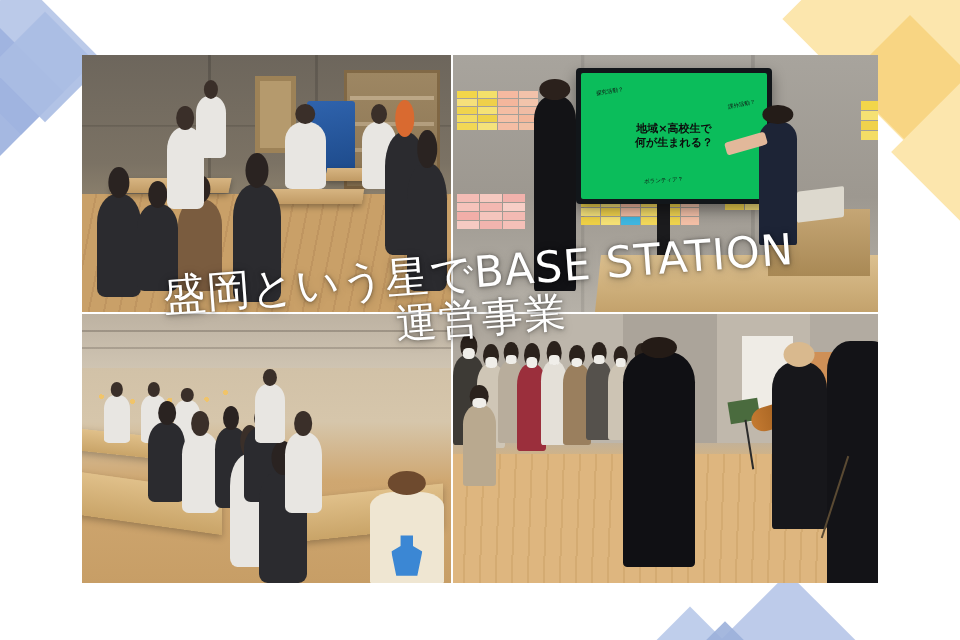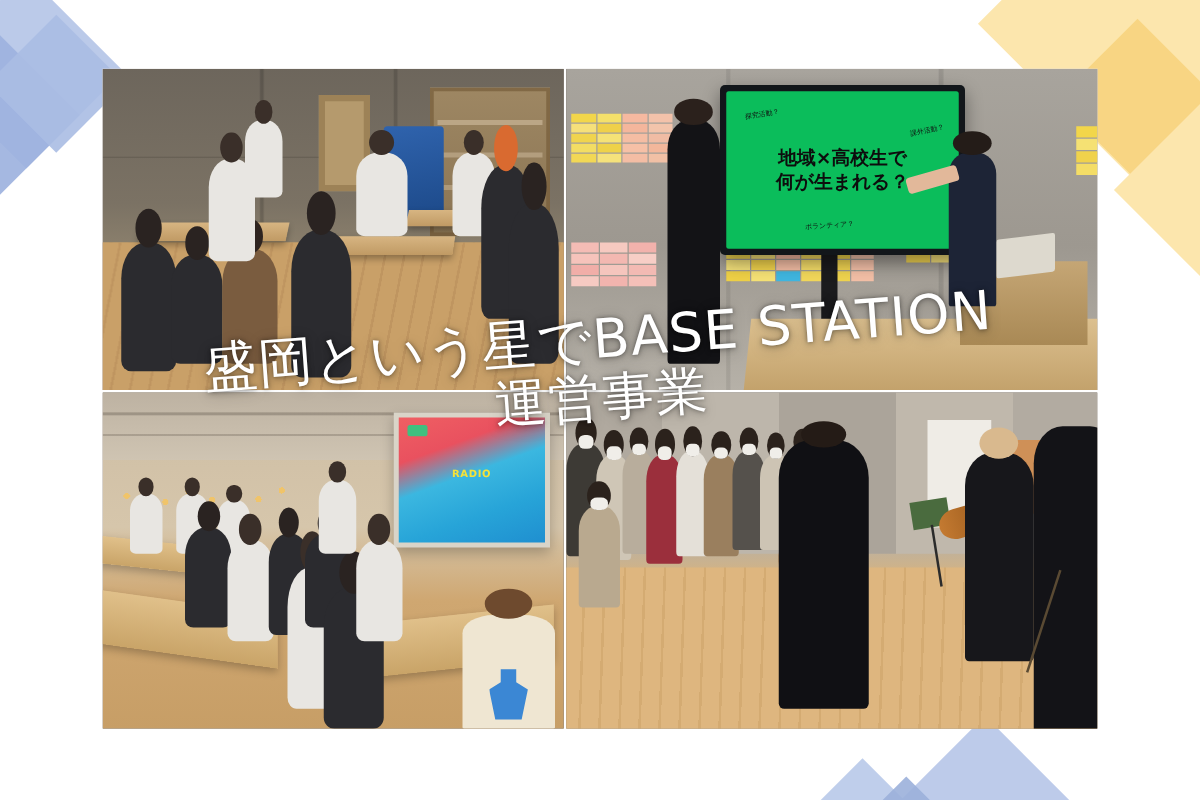--- a/index.html
+++ b/index.html
@@ -141,21 +141,21 @@
     position:absolute; left:29%; top:5%; width:46%; height:53%;
     background:#12161a; border-radius:4px; padding:5px; box-sizing:border-box;
     box-shadow: 0 6px 14px rgba(0,0,0,.4);
   }
   .p2-screen {
     width:100%; height:100%; background:#0bbd5b; border-radius:2px;
     position:relative; display:flex; flex-direction:column;
     align-items:center; justify-content:center; overflow:hidden;
   }
   .p2-main {
-    color:#0d0d0d; font-size:15px; line-height:1.25; font-weight:700; text-align:right;
+    color:#0d0d0d; font-size:11px; line-height:1.25; font-weight:700; text-align:right;
     font-family:"DejaVu Sans", sans-serif;
   }
   .p2-note { position:absolute; color:#111; font-size:5.5px; font-family:"DejaVu Sans", sans-serif; white-space:nowrap; }
   .p2-n1 { left:8%;  top:12%;  transform: rotate(-9deg); }
   .p2-n2 { right:6%; top:22%;  transform: rotate(-12deg); }
   .p2-n3 { left:34%; bottom:12%; transform: rotate(-4deg); }
 
   .p2-tvstand { position:absolute; left:48%; top:58%; width:3%; height:22%; background:#1b1b1d; }
   .p2-desk {
     position:absolute; left:34%; top:78%; right:-4%; height:22%;
@@ -477,25 +477,20 @@
         <div class="p2-arm"></div>
       </div>
     </div>
 
     <div class="photo">
       <div class="inner">
         <div class="p3-room"></div>
         <div class="p3-ceiling"></div>
         <div class="p3-lights"></div>
 
-        <div class="p3-screen">
-          <div class="p3-slide">
-            <div class="p3-radio">RADIO</div>
-          </div>
-        </div>
 
         <div class="p3-tbl p3-t2"></div>
         <div class="p3-tbl p3-t1"></div>
         <div class="p3-tbl p3-t3"></div>
 
         <div class="fig light" style="left:6%;  top:30%; width:7%;  height:18%;"></div>
         <div class="fig light" style="left:16%; top:30%; width:7%;  height:18%;"></div>
         <div class="fig light" style="left:25%; top:32%; width:7%;  height:18%;"></div>
         <div class="fig" style="left:18%; top:40%; width:10%; height:30%;"></div>
         <div class="fig light" style="left:27%; top:44%; width:10%; height:30%;"></div>

